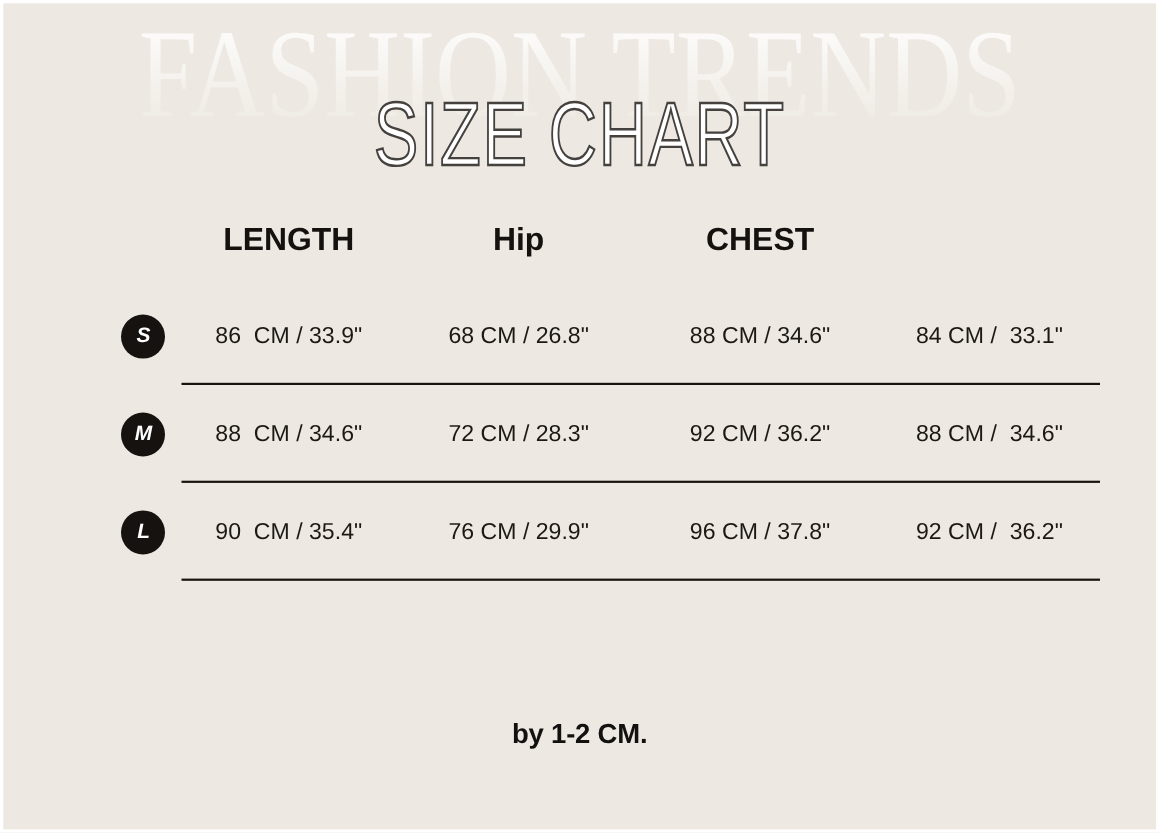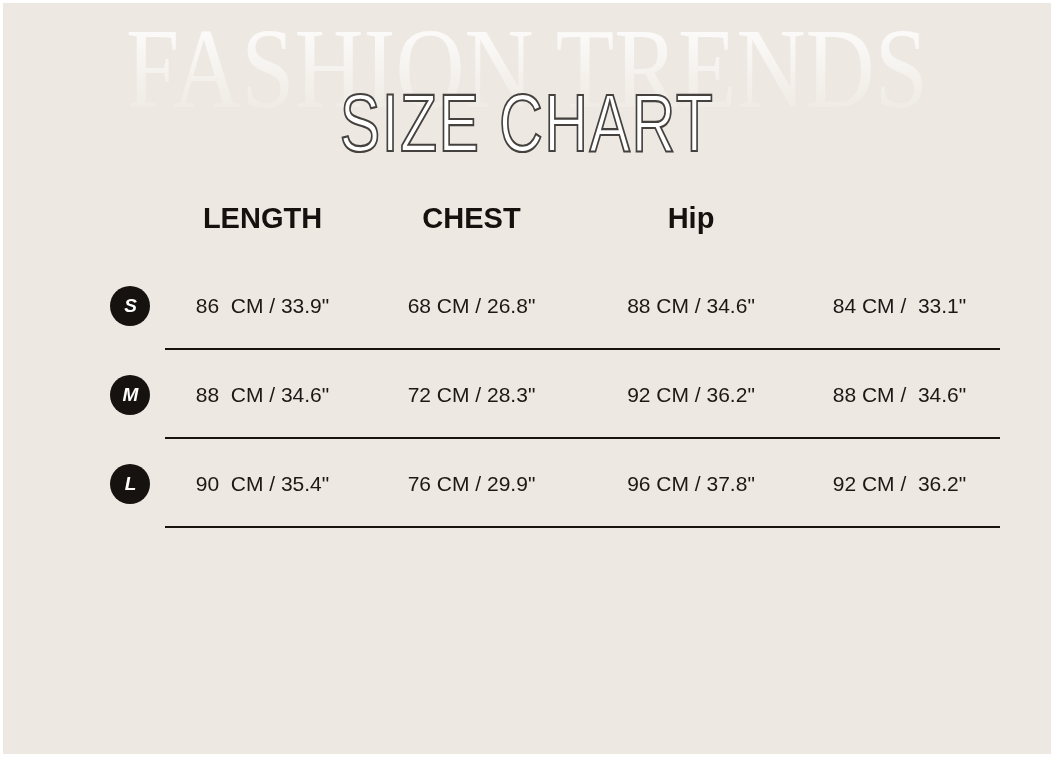--- a/index.html
+++ b/index.html
@@ -69,22 +69,22 @@
 
   <div class="watermark">FASHION TRENDS</div>
 
   <div class="page-title">SIZE CHART</div>
 
   <div class="size-table">
 
     <div class="thead">
       <div class="cell"></div>
       <div class="cell">LENGTH</div>
+      <div class="cell">Hip</div>
       <div class="cell">CHEST</div>
-      <div class="cell">Hip</div>
     </div>
 
     <div class="trow">
       <div class="badge-cell">
         <div class="badge">S</div>
       </div>
       <div class="cell">86  CM / 33.9"</div>
       <div class="cell">68 CM / 26.8"</div>
       <div class="cell">88 CM / 34.6"</div>
       <div class="cell">84 CM /  33.1"</div>
@@ -107,15 +107,16 @@
       <div class="cell">90  CM / 35.4"</div>
       <div class="cell">76 CM / 29.9"</div>
       <div class="cell">96 CM / 37.8"</div>
       <div class="cell">92 CM /  36.2"</div>
     </div>
 
 
   </div>
 
   <div class="note">
+    <div>by 1-2 CM.</div>
   </div>
 
 </div>
 
 </body></html>

